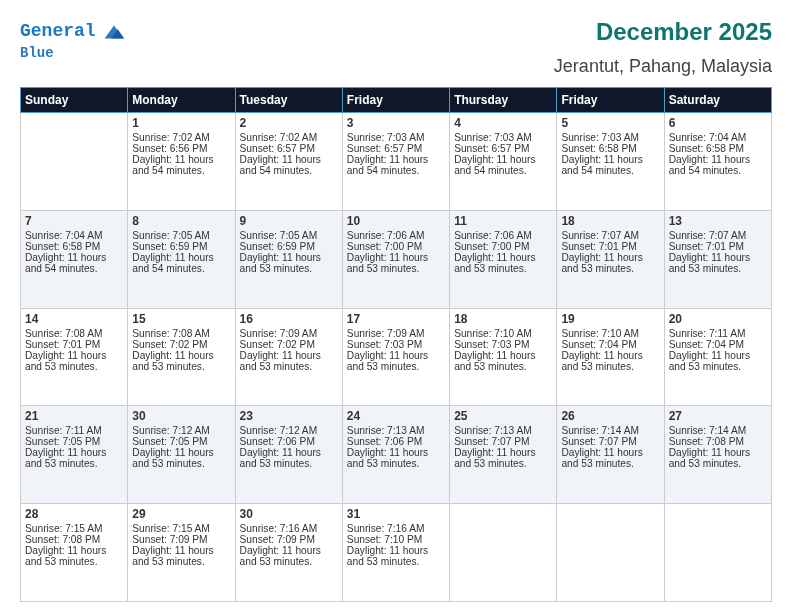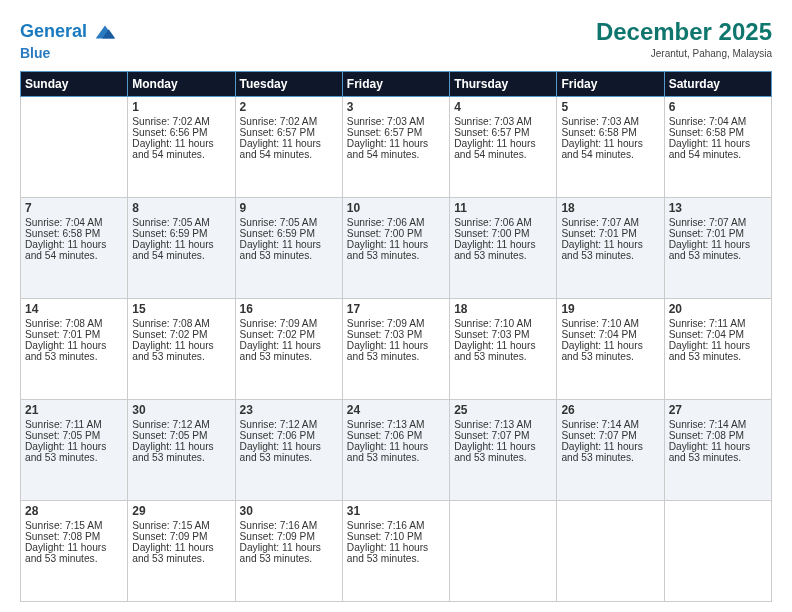--- a/index.html
+++ b/index.html
@@ -20,20 +20,21 @@
     .header {
       display: flex;
       justify-content: space-between;
       align-items: flex-start;
       margin-bottom: 10px;
     }
     .logo {
       display: flex;
       align-items: flex-start;
       gap: 0px;
+      font-family: Liberation Mono, monospace;
     }
     .logo-text {
       font-size: 18px;
       font-weight: bold;
       color: #333;
       line-height: 1.1;
     }
     .logo-text span {
       color: #1a7abf;
     }
@@ -44,23 +45,23 @@
     }
     .title-block {
       text-align: right;
     }
     .month-title {
       font-size: 24px;
       font-weight: bold;
       color: #0f766e;
     }
     .location {
-      font-size: 10px;
+      font-size: 18px;
       color: #444;
-      margin-top: 2px;
+      margin-top: 10px;
     }
     .calendar {
       flex: 1;
       border: 1px solid #ccc;
       border-collapse: collapse;
       width: 100%;
       table-layout: fixed;
     }
     .calendar th {
       background: #0f172a;

